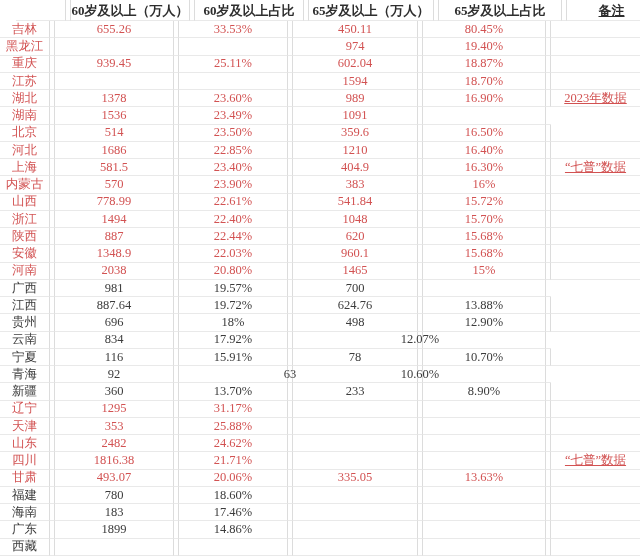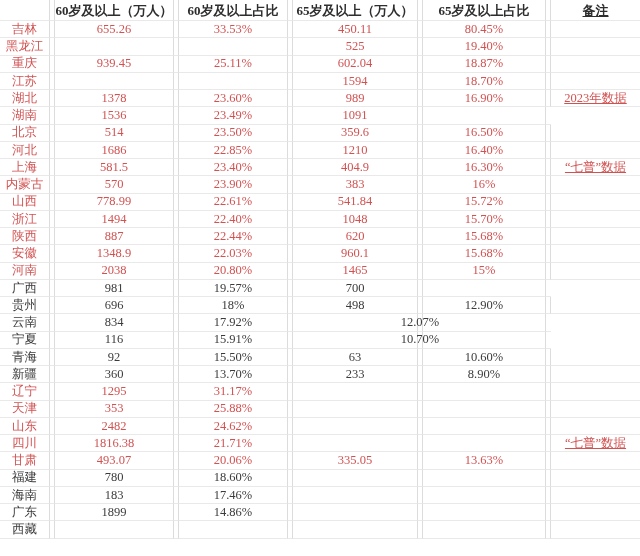--- a/index.html
+++ b/index.html
@@ -6,21 +6,21 @@
   .sheet{
     width:640px;height:556px;overflow:hidden;background:#ffffff;
     font-family:"Liberation Serif","DejaVu Serif",serif;
     -webkit-font-smoothing:antialiased;
   }
   .row{
     display:grid;
     grid-template-columns:50px 5px 119px 5px 109px 5px 125px 5px 123px 5px 89px;
     height:17.26px;
   }
-  .row.header{height:21px;}
+  .row.header{height:21px;padding-left:16px;}
   .cell{
     box-sizing:border-box;
     border-right:1px solid #dcdcdc;
     border-bottom:1px solid #e9e9e9;
     display:flex;align-items:center;justify-content:center;
     font-size:12.5px;color:#3b3b3b;
     white-space:nowrap;overflow:visible;
     line-height:1;
   }
   .cell:last-child{border-right:none;text-decoration:underline;}
@@ -58,21 +58,21 @@
         <div class="cell"></div>
         <div class="cell"></div>
       </div>
       <div class="row hl">
         <div class="cell">黑龙江</div>
         <div class="cell"></div>
         <div class="cell"></div>
         <div class="cell"></div>
         <div class="cell"></div>
         <div class="cell"></div>
-        <div class="cell">525</div>
+        <div class="cell">974</div>
         <div class="cell"></div>
         <div class="cell">19.40%</div>
         <div class="cell"></div>
         <div class="cell"></div>
       </div>
       <div class="row hl">
         <div class="cell">重庆</div>
         <div class="cell"></div>
         <div class="cell">939.45</div>
         <div class="cell"></div>
@@ -245,20 +245,33 @@
         <div class="cell">981</div>
         <div class="cell"></div>
         <div class="cell">19.57%</div>
         <div class="cell"></div>
         <div class="cell">700</div>
         <div class="cell"></div>
         <div class="cell"></div>
         <div class="cell"></div>
       </div>
       <div class="row">
+        <div class="cell">江西</div>
+        <div class="cell"></div>
+        <div class="cell">887.64</div>
+        <div class="cell"></div>
+        <div class="cell">19.72%</div>
+        <div class="cell"></div>
+        <div class="cell">624.76</div>
+        <div class="cell"></div>
+        <div class="cell">13.88%</div>
+        <div class="cell"></div>
+        <div class="cell"></div>
+      </div>
+      <div class="row">
         <div class="cell">贵州</div>
         <div class="cell"></div>
         <div class="cell">696</div>
         <div class="cell"></div>
         <div class="cell">18%</div>
         <div class="cell"></div>
         <div class="cell">498</div>
         <div class="cell"></div>
         <div class="cell">12.90%</div>
         <div class="cell"></div>
@@ -276,31 +289,31 @@
         <div class="cell"></div>
         <div class="cell"></div>
       </div>
       <div class="row">
         <div class="cell">宁夏</div>
         <div class="cell"></div>
         <div class="cell">116</div>
         <div class="cell"></div>
         <div class="cell">15.91%</div>
         <div class="cell"></div>
+        <div class="cell">78</div>
         <div class="cell"></div>
         <div class="cell">10.70%</div>
         <div class="cell"></div>
         <div class="cell"></div>
       </div>
       <div class="row">
         <div class="cell">青海</div>
         <div class="cell"></div>
         <div class="cell">92</div>
         <div class="cell"></div>
-        <div class="cell">15.50%</div>
         <div class="cell"></div>
         <div class="cell">63</div>
         <div class="cell"></div>
         <div class="cell">10.60%</div>
         <div class="cell"></div>
         <div class="cell"></div>
       </div>
       <div class="row">
         <div class="cell">新疆</div>
         <div class="cell"></div>

